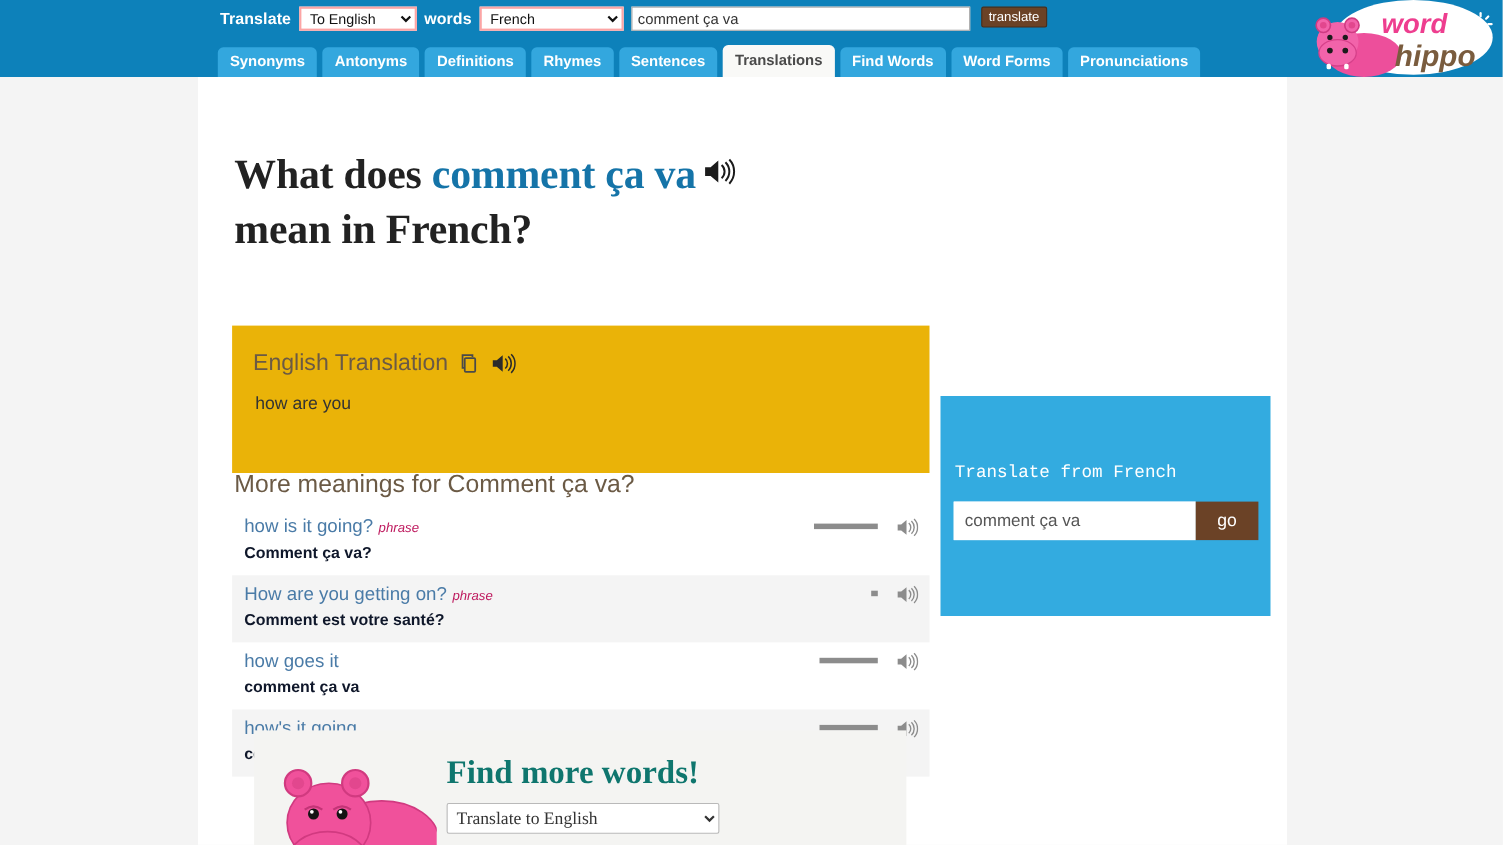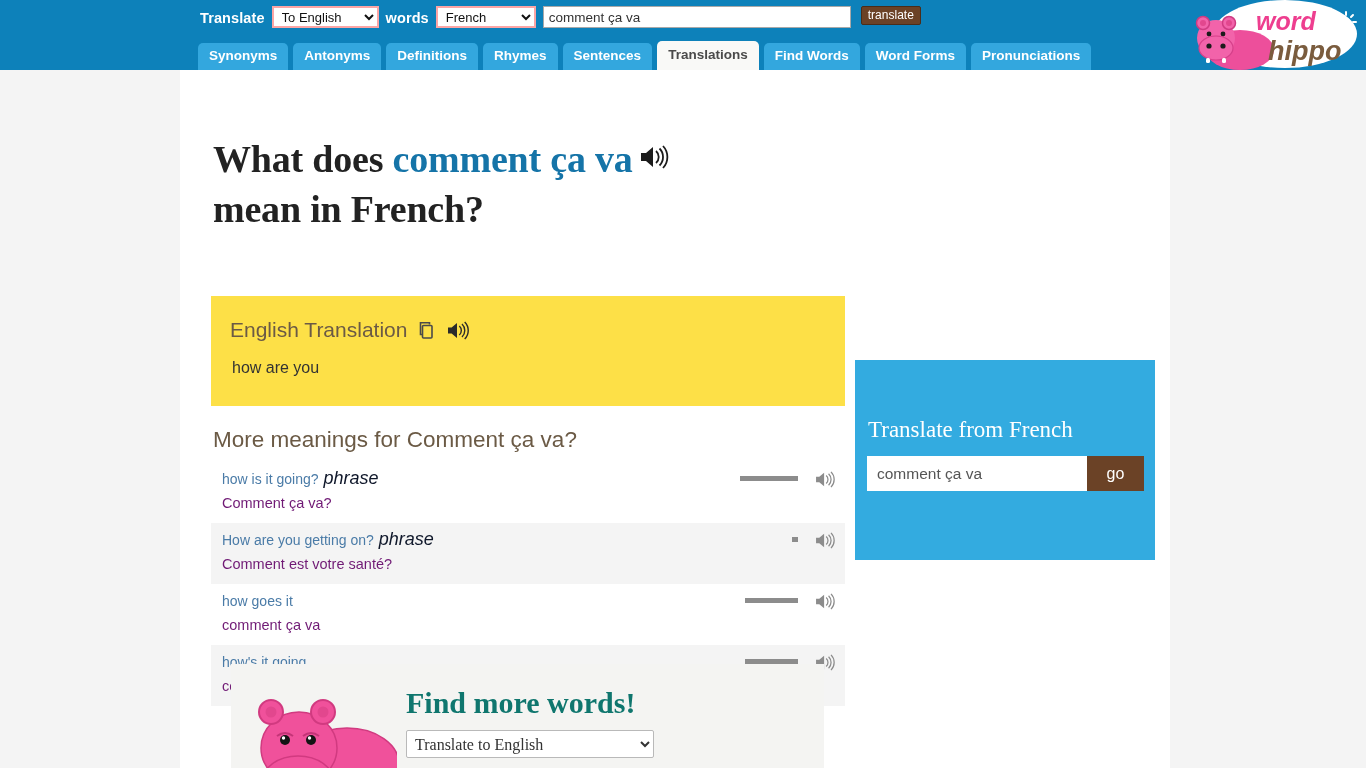--- a/index.html
+++ b/index.html
@@ -40,21 +40,21 @@
     height: 22px;
     font-size: 13px;
     font-family: "Liberation Sans", sans-serif;
     border: 2px solid #fca5a5;
     background: #ffffff;
     color: #111;
     padding: 0 2px 0 4px;
     border-radius: 0;
   }
   select.sel-to { width: 107px; }
-  select.sel-from { width: 100px; }
+  select.sel-from { width: 131px; }
   input.tr-input {
     width: 308px; height: 22px;
     border: 1px solid #a8a8a8;
     background: #ffffff;
     font-size: 13.5px;
     font-family: "Liberation Sans", sans-serif;
     color: #333;
     padding: 0 5px;
     border-radius: 0;
     outline: none;
@@ -137,22 +137,22 @@
     display: inline-block;
     vertical-align: 2px;
     margin-left: 6px;
     cursor: pointer;
   }
 
   
   .trans-box {
     position: absolute;
     left: 31px; top: 226px;
-    width: 634px; height: 110px;
-    background: #fde047;
+    width: 634px; height: 134px;
+    background: #eab308;
   }
   .trans-head {
     position: absolute;
     left: 19px; top: 21px;
     display: flex; align-items: center; gap: 11px;
   }
   .trans-head-label {
     font-size: 21px;
     color: #6b5a45;
     line-height: 26px;
@@ -177,36 +177,37 @@
     left: 31px; top: 392px;
     width: 634px;
   }
   .mrow {
     position: relative;
     padding: 6px 0 7px 11px;
     min-height: 61px;
   }
   .mrow.alt { background: #f4f4f4; }
   .mword {
-    font-size: 14px;
+    font-size: 17px;
     color: #4a7ba7;
     cursor: pointer;
     line-height: 22px;
   }
   .mpos {
-    font-size: 18px;
-    color: #0f172a;
+    font-size: 12px;
+    color: #be185d;
     font-style: italic;
     margin-left: 5px;
   }
   .msub {
     font-size: 14.5px;
-    color: #701a75;
+    color: #0f172a;
     line-height: 22px;
     margin-top: 2px;
+    font-weight: bold;
   }
   .mfreq {
     position: absolute;
     right: 47px; top: 14px;
     height: 5px;
     background: #8c8c8c;
   }
   .mspk {
     position: absolute;
     right: 10px; top: 9px;
@@ -216,22 +217,22 @@
   
   .promo {
     position: absolute;
     left: 675px; top: 290px;
     width: 300px; height: 200px;
     background: #33abe0;
   }
   .promo-title {
     position: absolute;
     left: 13px; top: 54px;
-    font-family: Liberation Serif, serif;
-    font-size: 23px;
+    font-family: Liberation Mono, monospace;
+    font-size: 16px;
     color: #ffffff;
     font-weight: normal;
     line-height: 32px;
   }
   .promo-form {
     position: absolute;
     left: 12px; top: 96px;
     display: flex;
     width: 277px; height: 35px;
   }

